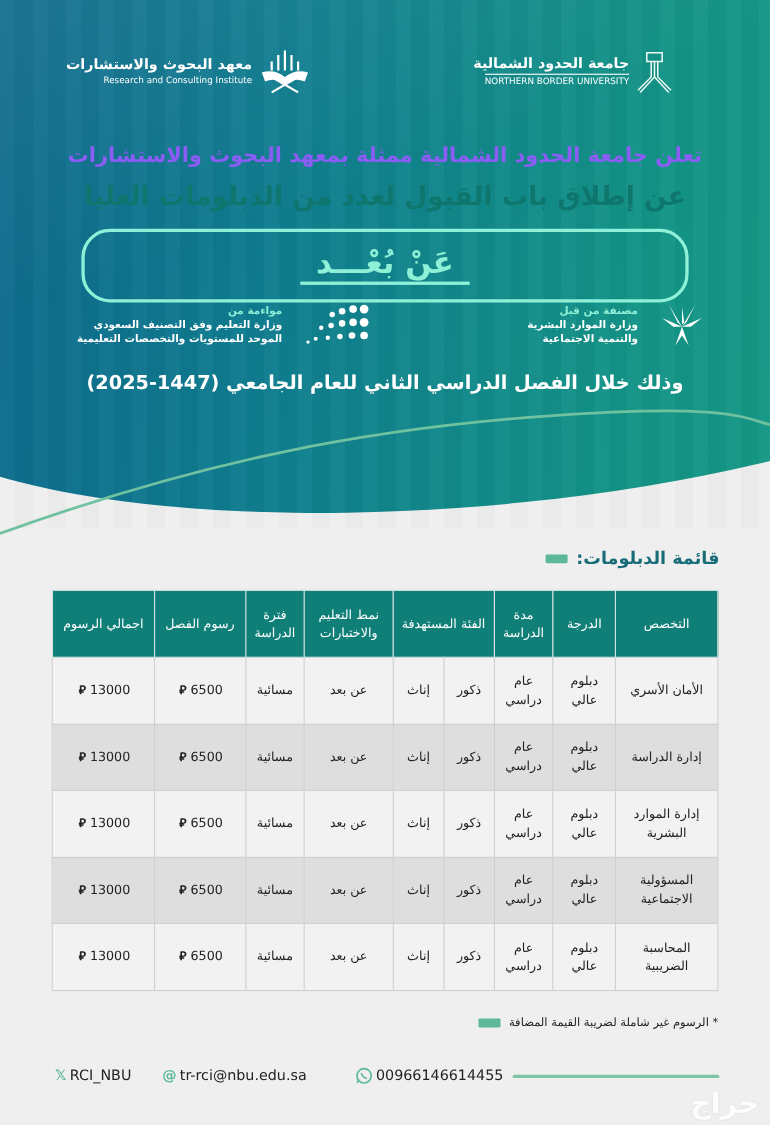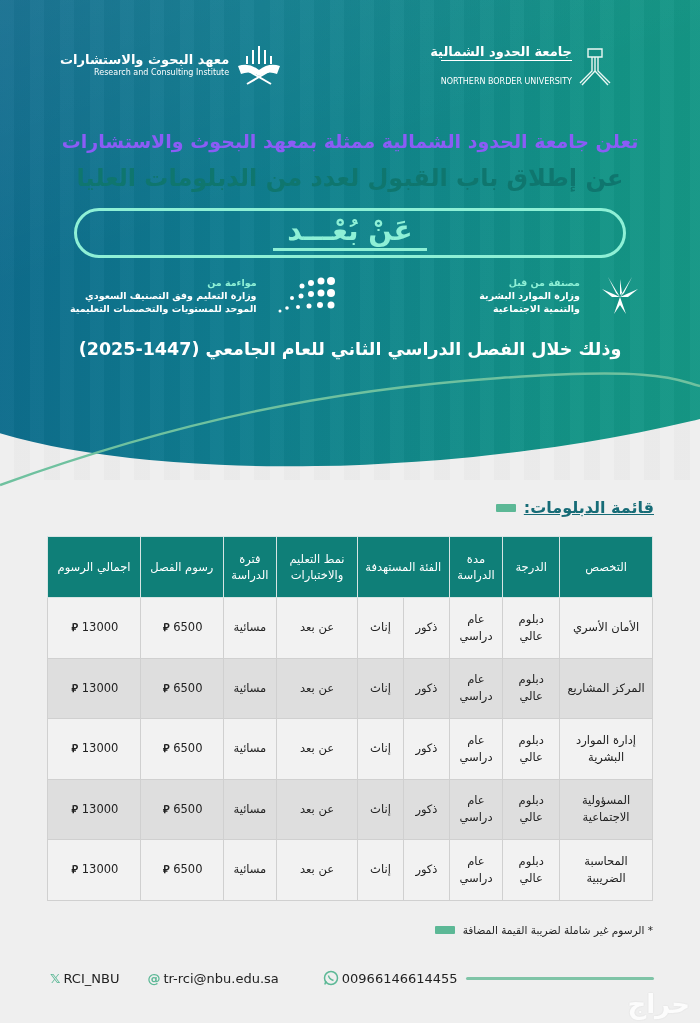--- a/index.html
+++ b/index.html
@@ -29,30 +29,30 @@
   .hero-curve {
     position: absolute; left: 0; top: 0; width: 700px; height: 520px; pointer-events: none;
   }
 
   .logo { position: absolute; top: 44px; display: flex; align-items: center; gap: 6px; color: #fff; }
   .logo-left { left: 60px; }
   .logo-right { right: 88px; }
   .logo-text { display: flex; flex-direction: column; align-items: flex-end; }
   .logo-ar { font-size: 13px; font-weight: bold; line-height: 16px; direction: rtl; }
   .logo-en { font-size: 8px; line-height: 10px; }
-  .logo-right .logo-en { border-top: 1px solid #fff; padding-top: 16px; }
+  .logo-right .logo-en { border-top: 1px solid #fff; padding-top: 1px; }
 
   .headline {
     position: absolute; left: 50px; width: 600px; text-align: center; direction: rtl;
     font-weight: bold;
   }
   .h1 { top: 130px; font-size: 19px; color: #8b5cf6; }
   .h2 { top: 164px; font-size: 24px; color: #0f766e; }
   .pill {
-    position: absolute; left: 74px; top: 208px; width: 552px; height: 50px;
+    position: absolute; left: 74px; top: 208px; width: 552px; height: 67px;
     border: 3px solid #8ef0d6; border-radius: 26px;
     display: flex; align-items: center; justify-content: center;
     color: #8ef0d6; font-size: 28px; font-weight: bold; direction: rtl;
   }
   .pill span { border-bottom: 3px solid #8ef0d6; padding: 0 14px 2px; line-height: 30px; }
 
   .partners {
     position: absolute; top: 270px; left: 70px; width: 570px; height: 50px;
     display: flex; flex-direction: row-reverse; justify-content: space-between; align-items: center;
   }
@@ -64,21 +64,21 @@
     position: absolute; top: 339px; left: 60px; width: 580px; text-align: center;
     color: #fff; font-size: 17.5px; font-weight: bold; direction: rtl;
   }
 
   .section-title {
     position: absolute; top: 498px; right: 46px;
     display: flex; flex-direction: row-reverse; align-items: center; gap: 8px;
     direction: rtl;
   }
   .bar-marker { width: 20px; height: 8px; background: #5cb896; border-radius: 1px; }
-  .section-title span.t { color: #176c77; font-size: 16px; font-weight: bold; text-decoration: underline; }
+  .section-title span.t { color: #176c77; font-size: 16px; font-weight: bold; }
 
   table.diplomas {
     position: absolute; left: 47px; top: 536px; width: 606px;
     border-collapse: collapse; direction: rtl; table-layout: fixed;
     font-family: "DejaVu Sans", sans-serif;
   }
   table.diplomas th {
     background: #0f7f78; color: #fff; font-weight: normal; font-size: 11.5px;
     height: 61px; border: 1px solid #d7e4e3; line-height: 16px; padding: 2px;
   }
@@ -248,21 +248,21 @@
       <td>دبلوم عالي</td>
       <td>عام دراسي</td>
       <td>ذكور</td>
       <td>إناث</td>
       <td>عن بعد</td>
       <td>مسائية</td>
       <td class="money"><span class="sar">⃁</span> <span>6500</span></td>
       <td class="money"><span class="sar">⃁</span> <span>13000</span></td>
     </tr>
     <tr class="even">
-      <td>المركز المشاريع</td>
+      <td>إدارة الدراسة</td>
       <td>دبلوم عالي</td>
       <td>عام دراسي</td>
       <td>ذكور</td>
       <td>إناث</td>
       <td>عن بعد</td>
       <td>مسائية</td>
       <td class="money"><span class="sar">⃁</span> <span>6500</span></td>
       <td class="money"><span class="sar">⃁</span> <span>13000</span></td>
     </tr>
     <tr class="odd">

